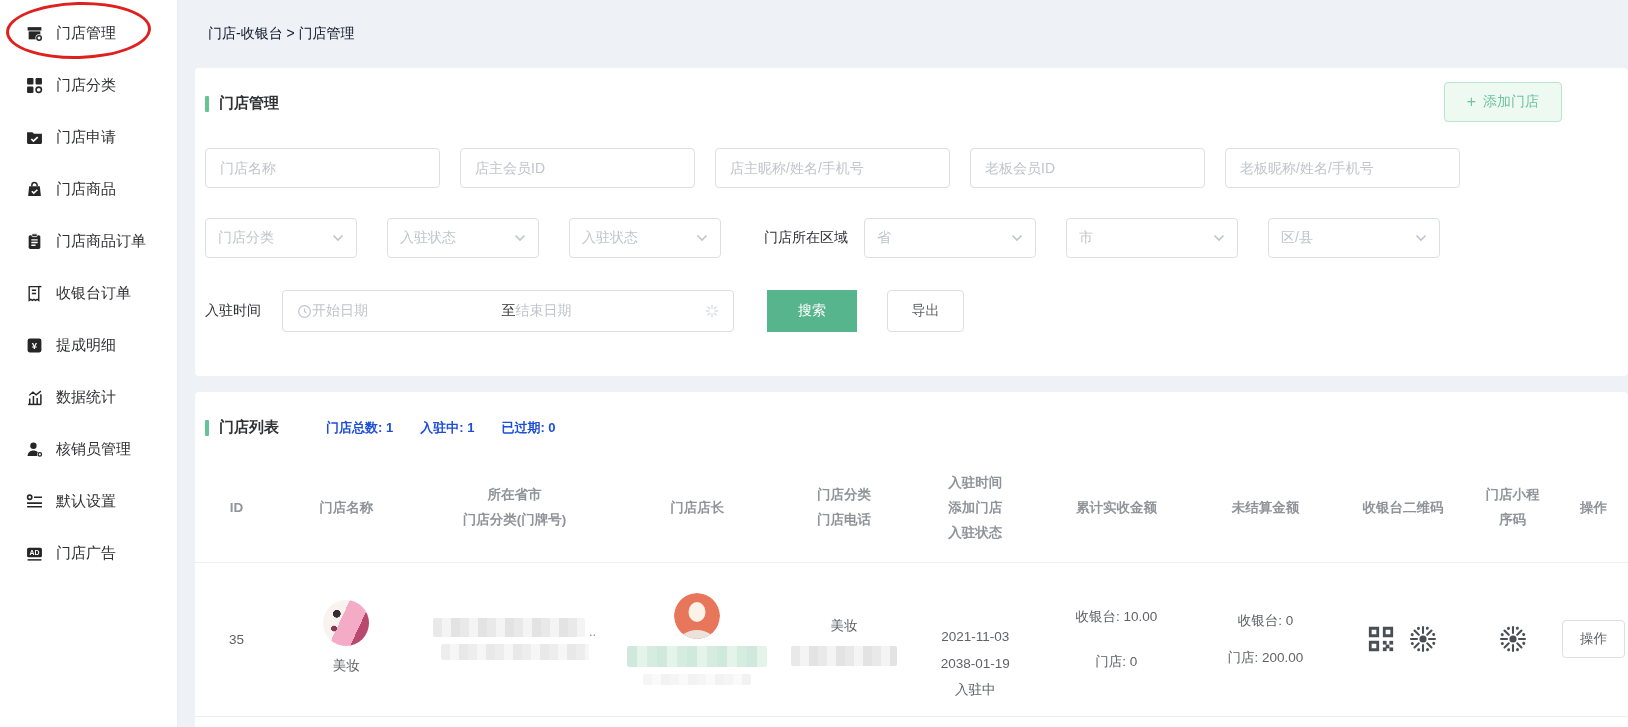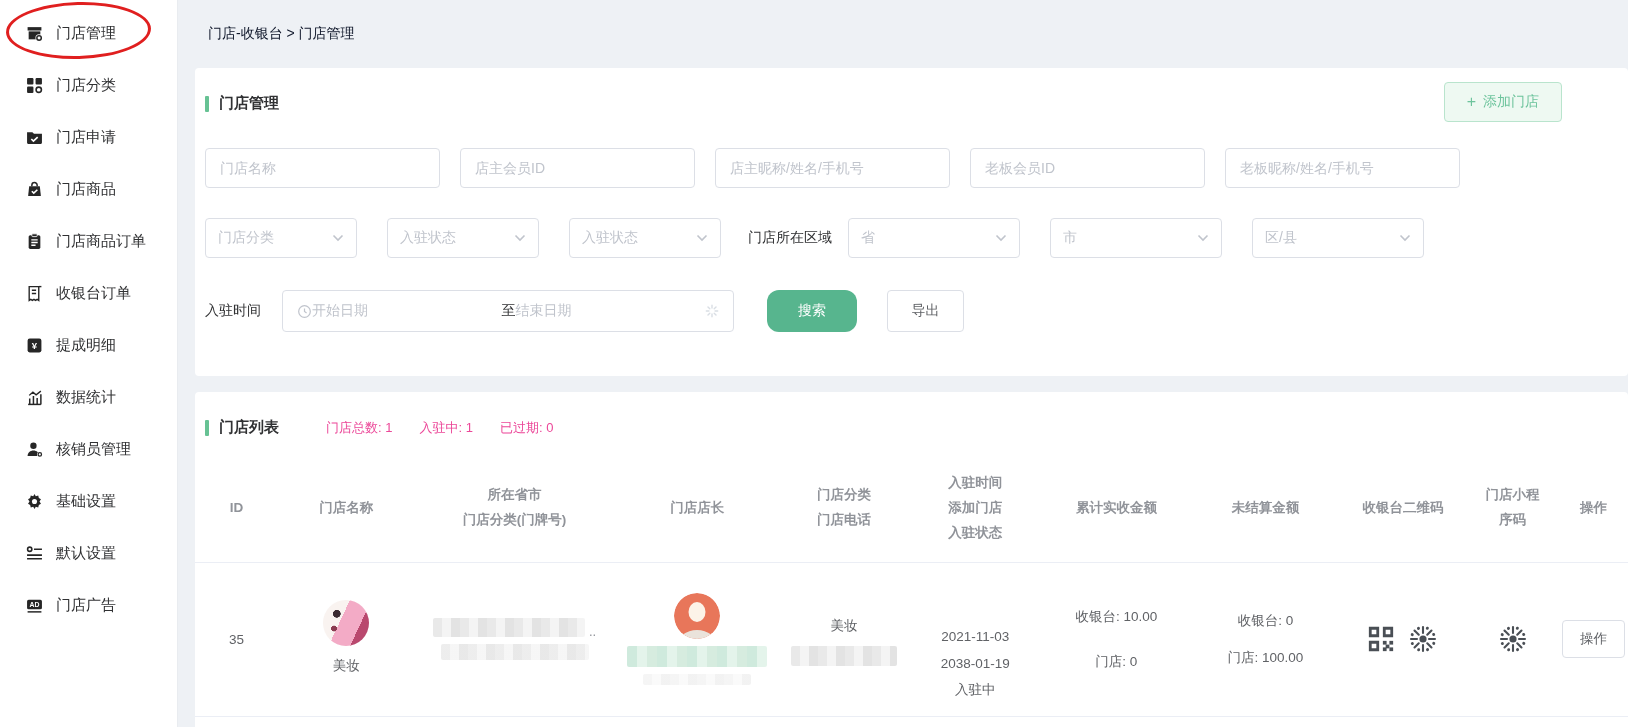--- a/index.html
+++ b/index.html
@@ -36,35 +36,35 @@
   .frow2 { top:150px; }
   .frow3 { top:222px; }
   .f-input { width:235px; height:40px; border:1px solid #dcdfe6; border-radius:4px;
     padding:0 14px; font-size:14px; color:#303133; background:#fff; outline:none;
     font-family:inherit; }
   .f-input::placeholder { color:#c0c4cc; }
   .f-select { width:152px; height:40px; border:1px solid #dcdfe6; border-radius:4px;
     padding:0 12px; display:flex; align-items:center; justify-content:space-between;
     color:#c0c4cc; font-size:14px; background:#fff; cursor:pointer; }
   .f-select + .f-select { margin-left:30px; }
-  .region-label { margin-left:27px; color:#303133; font-size:14px; white-space:nowrap; }
+  .region-label { margin-left:43px; color:#303133; font-size:14px; white-space:nowrap; }
   .r-select { width:172px; margin-left:16px; }
   .r-select:first-of-type { margin-left:14px; }
   .date-label { color:#303133; font-size:14px; }
   .date-range { margin-left:21px; width:452px; height:42px; border:1px solid #dcdfe6;
     border-radius:4px; display:flex; align-items:center; padding:0 14px; background:#fff; }
   .date-ph { color:#c0c4cc; font-size:14px; flex:1; text-align:left; }
   .date-sep { color:#303133; font-size:14px; }
   .btn-search { margin-left:33px; width:90px; height:42px; background:#57b58e; color:#fff;
-    border:none; border-radius:12px; font-size:14px; cursor:pointer; font-family:Liberation Sans, sans-serif; }
+    border:none; border-radius:0; font-size:14px; cursor:pointer; font-family:Liberation Sans, sans-serif; }
   .btn-export { margin-left:30px; width:77px; height:42px; background:#fff; color:#606266;
     border:1px solid #dcdfe6; border-radius:4px; font-size:14px; cursor:pointer; font-family:inherit; }
   
-  .stats { display:flex; gap:27px; margin-left:37px; font-size:13px; font-weight:normal;
-    color:#ec4899; }
+  .stats { display:flex; gap:27px; margin-left:37px; font-size:13px; font-weight:bold;
+    color:#1d4ed8; }
   .tgrid { display:grid; align-items:center;
     grid-template-columns:5.8% 9.5% 14% 11.5% 9% 9.3% 10.4% 10.4% 8.8% 6.5% 4.8%; }
   .thead { margin-top:20px; padding:14px 0 16px; }
   .thead .th { color:#909399; font-size:13.5px; font-weight:bold; text-align:center;
     line-height:1.85; }
   .trow { border-top:1px solid #ebeef5; border-bottom:1px solid #ebeef5; padding:13px 0; }
   .td { display:flex; flex-direction:column; align-items:center; justify-content:center;
     gap:7px; color:#606266; font-size:13.5px; text-align:center; line-height:1.9; }
   .avatar { width:46px; height:46px; border-radius:50%; overflow:hidden; flex:none; }
   .store-avatar {
@@ -152,27 +152,20 @@
   <div class="side-item">
     <svg viewBox="0 0 16 16" fill="#262626">
         <circle cx="7" cy="4.5" r="3"></circle>
         <path d="M1.5 14c0-3 2.5-5 5.5-5s5.5 2 5.5 5z"></path>
         <circle cx="13" cy="12.6" r="2.6" fill="#fff"></circle>
         <circle cx="13" cy="12.6" r="1.6" fill="none" stroke="#262626" stroke-width="1.2"></circle>
       </svg>
     <span>核销员管理</span>
   </div>
   <div class="side-item">
-    <svg viewBox="0 0 16 16" fill="#262626">
-        <path d="M8 1l1.2 2 2.3-.6.6 2.3 2 1.2-1.4 2.1 1.4 2.1-2 1.2-.6 2.3-2.3-.6L8 15l-1.2-2-2.3.6-.6-2.3-2-1.2 1.4-2.1L1.9 5.9l2-1.2.6-2.3 2.3.6z"></path>
-        <circle cx="8" cy="8" r="2.4" fill="#fff"></circle>
-      </svg>
-    <span>基础设置</span>
-  </div>
-  <div class="side-item">
     <svg viewBox="0 0 16 16" fill="none" stroke="#262626" stroke-width="1.5">
         <circle cx="3.5" cy="4" r="2"></circle>
         <path d="M7.5 4H15M1 9.5h14M1 13h14"></path>
       </svg>
     <span>默认设置</span>
   </div>
   <div class="side-item">
     <svg viewBox="0 0 16 16" fill="#262626">
         <rect x="1" y="2.5" width="14" height="9" rx="1.5"></rect>
         <text x="8" y="9.6" font-size="6.5" font-weight="bold" fill="#fff" text-anchor="middle">AD</text>
@@ -353,21 +346,21 @@
         <span>2021-11-03</span>
         <span>2038-01-19</span>
         <span>入驻中</span>
       </div>
       <div class="td" style="gap:20px;">
         <span>收银台: 10.00</span>
         <span>门店: 0</span>
       </div>
       <div class="td" style="gap:12px;">
         <span>收银台: 0</span>
-        <span>门店: 100.00</span>
+        <span>门店: 200.00</span>
       </div>
       <div class="td qr-icons">
         <svg width="28" height="28" viewBox="0 0 30 30" fill="#4a4f55">
             <path d="M2 2h11v11H2zm3 3v5h5V5z"></path>
             <path d="M17 2h11v11H17zm3 3v5h5V5z"></path>
             <path d="M2 17h11v11H2zm3 3v5h5v-5z"></path>
             <rect x="17" y="17" width="4" height="4"></rect>
             <rect x="24" y="17" width="4" height="4"></rect>
             <rect x="20" y="21" width="4" height="4"></rect>
             <rect x="17" y="24" width="4" height="4"></rect>

